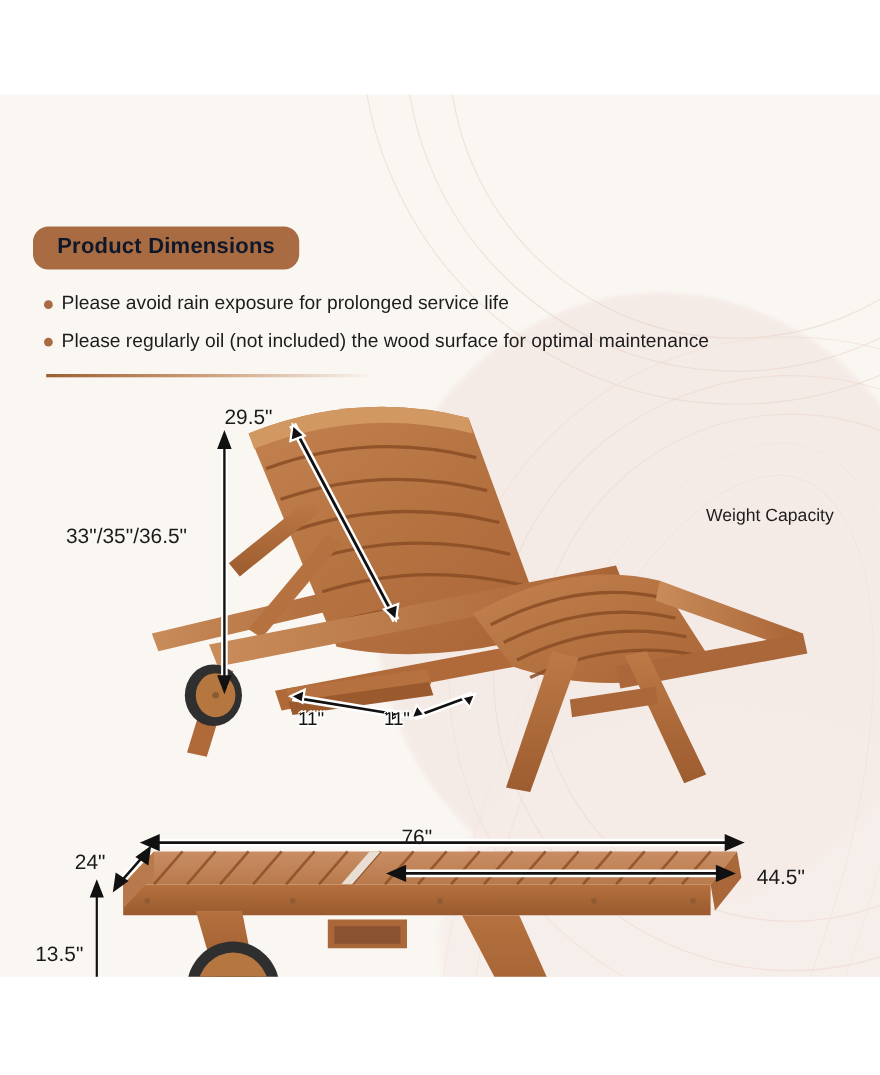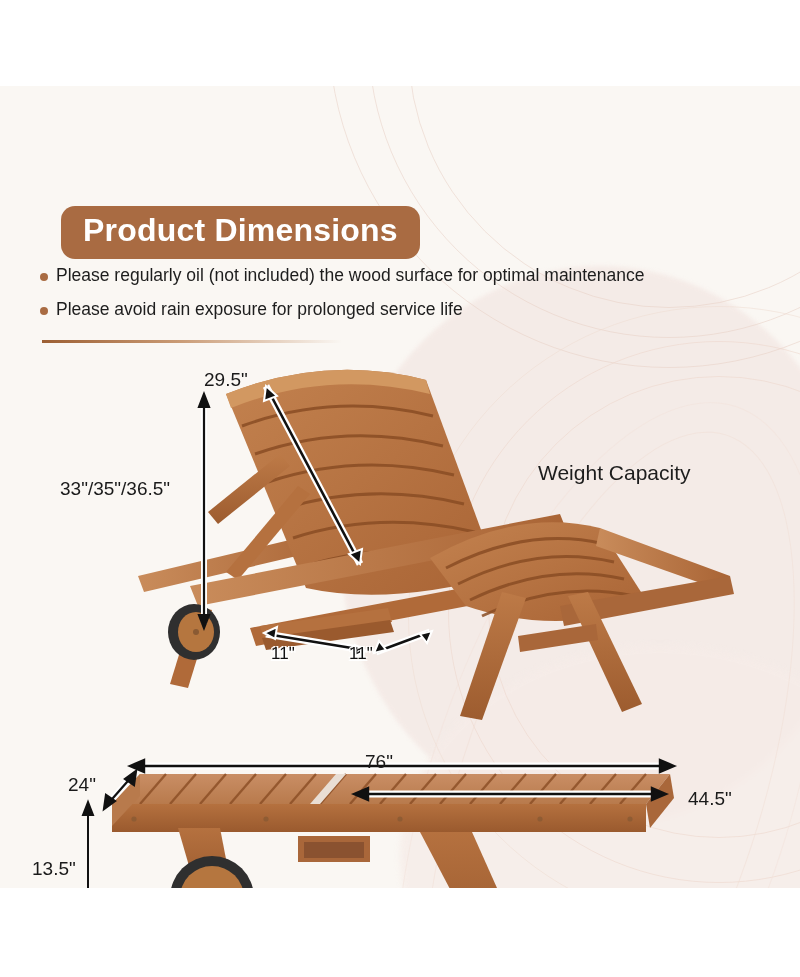--- a/index.html
+++ b/index.html
@@ -25,41 +25,41 @@
   .arc.a3{width:680px;height:680px;right:-210px;top:-400px;}
   .arc.b1{width:460px;height:460px;right:-150px;top:290px;border-color:#ecd6cb;}
   .arc.b2{width:540px;height:540px;right:-190px;top:255px;border-color:#ecd6cb;}
   .arc.b3{width:620px;height:620px;right:-230px;top:220px;border-color:#efdcd2;}
   .arc.c1{width:300px;height:760px;right:40px;top:330px;border-color:#f0ded6;
           border-radius:50%;transform:rotate(18deg);}
   .arc.c2{width:360px;height:820px;right:10px;top:300px;border-color:#f2e2db;
           border-radius:50%;transform:rotate(18deg);}
 
   
-  .title-badge{position:absolute;left:61px;top:120px;
-        background:#a96b42;color:#ffffff;border-radius:14px;
-        padding:7px 22px 10px 22px;font-size:32px;font-weight:bold;
+  .title-badge{position:absolute;left:30px;top:120px;
+        background:#a96b42;color:#0f172a;border-radius:14px;
+        padding:7px 22px 10px 22px;font-size:20px;font-weight:bold;
         letter-spacing:.2px;line-height:1.12;}
 
   .bullets{position:absolute;left:40px;top:178px;width:740px;}
   .bullet{display:flex;align-items:flex-start;margin-bottom:10px;}
   .dot{width:8px;height:8px;border-radius:50%;background:#a96b42;
        margin-top:9px;margin-right:8px;flex:0 0 auto;}
   .btext{font-size:17.5px;color:#1d1d1d;line-height:1.35;}
 
   .rule{position:absolute;left:42px;top:254px;width:300px;height:3px;
         background:linear-gradient(to right,#9c5f33,#c99a74 45%,rgba(250,247,243,0));}
 
   
   .wcap{position:absolute;left:568px;top:264px;width:130px;height:130px;}
   .wcircle{position:absolute;inset:0;border:2px dashed #b98a63;border-radius:50%;
            background:#fdfaf7;}
   .wicon{position:absolute;left:22px;top:20px;width:86px;height:90px;}
-  .wlabel{position:absolute;left:538px;top:375px;width:250px;text-align:left;
-          font-size:21px;color:#1d1d1d;}
+  .wlabel{position:absolute;left:508px;top:375px;width:250px;text-align:right;
+          font-size:16px;color:#1d1d1d;}
 
   
   .illus{position:absolute;}
   .dimtext{position:absolute;font-size:19px;color:#1a1a1a;white-space:nowrap;}
   .dimtext.sm{font-size:17px;}
 
   svg{display:block;overflow:visible;}
 </style>
 </head>
 <body>
@@ -77,25 +77,25 @@
     <div class="arc b2"></div>
     <div class="arc b3"></div>
     <div class="arc c1"></div>
     <div class="arc c2"></div>
 
     <div class="title-badge">Product Dimensions</div>
 
     <div class="bullets">
       <div class="bullet">
         <span class="dot"></span>
-        <span class="btext">Please regularly oil (not included) the wood surface for optimal maintenance</span>
+        <span class="btext">Please avoid rain exposure for prolonged service life</span>
       </div>
       <div class="bullet">
         <span class="dot"></span>
-        <span class="btext">Please avoid rain exposure for prolonged service life</span>
+        <span class="btext">Please regularly oil (not included) the wood surface for optimal maintenance</span>
       </div>
     </div>
 
     <div class="rule"></div>
 
     <div class="wlabel">Weight Capacity</div>
 
     <svg class="illus" style="left:130px;top:190px;" width="620" height="450" viewBox="0 0 620 450">
       <defs>
         <linearGradient id="wd1" x1="0" y1="0" x2="1" y2="1">

